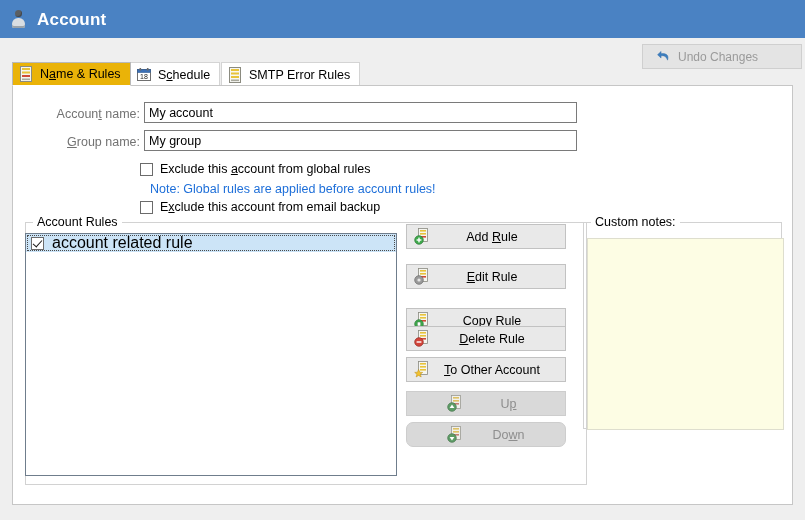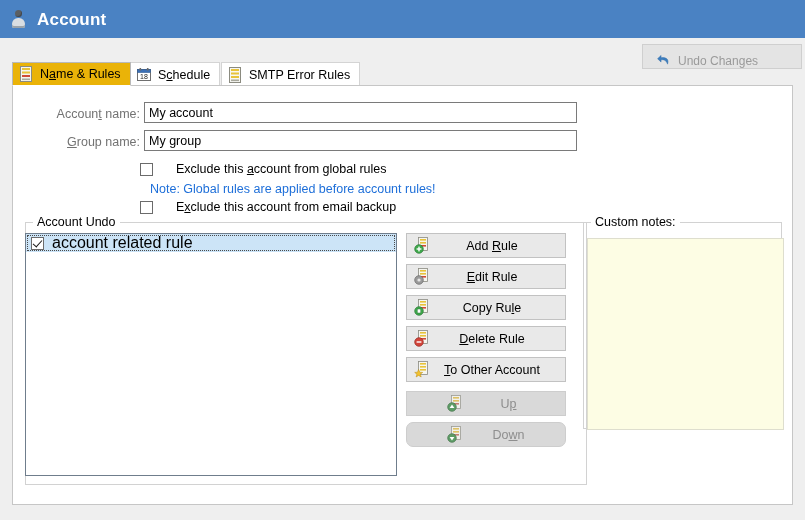--- a/index.html
+++ b/index.html
@@ -68,21 +68,21 @@
 
   
   #undo-btn {
     position: absolute;
     left: 642px; top: 44px;
     width: 160px; height: 25px;
     background: #e4e4e4;
     border: 1px solid #cfcfcf;
     box-sizing: border-box;
     display: flex;
-    align-items: flex-end;
+    align-items: center;
     padding-left: 13px;
     color: #9a9a9a;
     font-size: 12px;
   }
   #undo-btn .undo-icon {
     width: 15px; height: 14px;
     margin-right: 7px;
     flex: none;
     display: block;
   }
@@ -151,21 +151,20 @@
     outline: none;
   }
 
   
   .cb-row {
     position: absolute;
     display: flex;
     align-items: center;
     font-size: 12.5px;
     white-space: nowrap;
-    gap: 16px;
   }
   .cbox {
     width: 13px; height: 13px;
     box-sizing: border-box;
     border: 1px solid #6b6b6b;
     background: #fff;
     margin-right: 7px;
     flex: none;
     position: relative;
   }
@@ -356,37 +355,37 @@
   </div>
 
   <div id="note-line" style="left:137px; top:96px;">Note: Global rules are applied before account rules!</div>
 
   <div class="cb-row" style="left:127px; top:114px;">
     <span class="cbox"></span>
     <span><span id="cb2">E<u class="ac">x</u>clude this account from email backup</span></span>
   </div>
 
   <div class="groupbox" style="left:12px; top:136px; width:562px; height:263px;">
-    <span class="gb-title">Account Undo</span>
+    <span class="gb-title">Account Rules</span>
   </div>
 
   <div class="groupbox" style="left:570px; top:136px; width:199px; height:207px;">
     <span class="gb-title">Custom notes:</span>
   </div>
 
 </div>
 
 <div id="rules-list">
   <div class="list-item selected">
     <span class="cbox checked"></span>
     <span>account related rule</span>
   </div>
 </div>
 
-<div class="act-btn" style="top:233px;">
+<div class="act-btn" style="top:224px;">
   <svg class="btn-icon" viewBox="0 0 17 17">
     <rect x="4.5" y="0.5" width="9" height="13" fill="#f6f6f0" stroke="#8b8b80" stroke-width="0.8"></rect>
     <rect x="6" y="2" width="6" height="1.6" fill="#e8c33a"></rect>
     <rect x="6" y="5" width="6" height="1.6" fill="#e8c33a"></rect>
     <rect x="6" y="8" width="6" height="1.6" fill="#cf4a37"></rect>
     <circle cx="5" cy="12" r="4.3" fill="#3fa94c" stroke="#2c7a36" stroke-width="0.7"></circle>
     <rect x="4.3" y="9.6" width="1.4" height="4.8" fill="#fff"></rect>
     <rect x="2.6" y="11.3" width="4.8" height="1.4" fill="#fff"></rect>
   </svg>
   <span class="btn-label"><span id="b0">Add <u class="ac">R</u>ule</span></span>
@@ -397,21 +396,21 @@
     <rect x="4.5" y="0.5" width="9" height="13" fill="#f6f6f0" stroke="#8b8b80" stroke-width="0.8"></rect>
     <rect x="6" y="2" width="6" height="1.6" fill="#e8c33a"></rect>
     <rect x="6" y="5" width="6" height="1.6" fill="#e8c33a"></rect>
     <rect x="6" y="8" width="6" height="1.6" fill="#cf4a37"></rect>
     <circle cx="5" cy="12" r="4.3" fill="#9a9a9a" stroke="#676767" stroke-width="0.7"></circle>
     <circle cx="5" cy="12" r="1.6" fill="#e6e6e6"></circle>
   </svg>
   <span class="btn-label"><span id="b1"><u class="ac">E</u>dit Rule</span></span>
 </div>
 
-<div class="act-btn" style="top:295px;">
+<div class="act-btn" style="top:308px;">
   <svg class="btn-icon" viewBox="0 0 17 17">
     <rect x="4.5" y="0.5" width="9" height="13" fill="#f6f6f0" stroke="#8b8b80" stroke-width="0.8"></rect>
     <rect x="6" y="2" width="6" height="1.6" fill="#e8c33a"></rect>
     <rect x="6" y="5" width="6" height="1.6" fill="#e8c33a"></rect>
     <rect x="6" y="8" width="6" height="1.6" fill="#cf4a37"></rect>
     <circle cx="5" cy="12" r="4.3" fill="#3fa94c" stroke="#2c7a36" stroke-width="0.7"></circle>
     <rect x="3.2" y="10" width="3.6" height="4" fill="#fff" stroke="#2c7a36" stroke-width="0.5"></rect>
   </svg>
   <span class="btn-label"><span id="b2">Copy Ru<u class="ac">l</u>e</span></span>
 </div>

